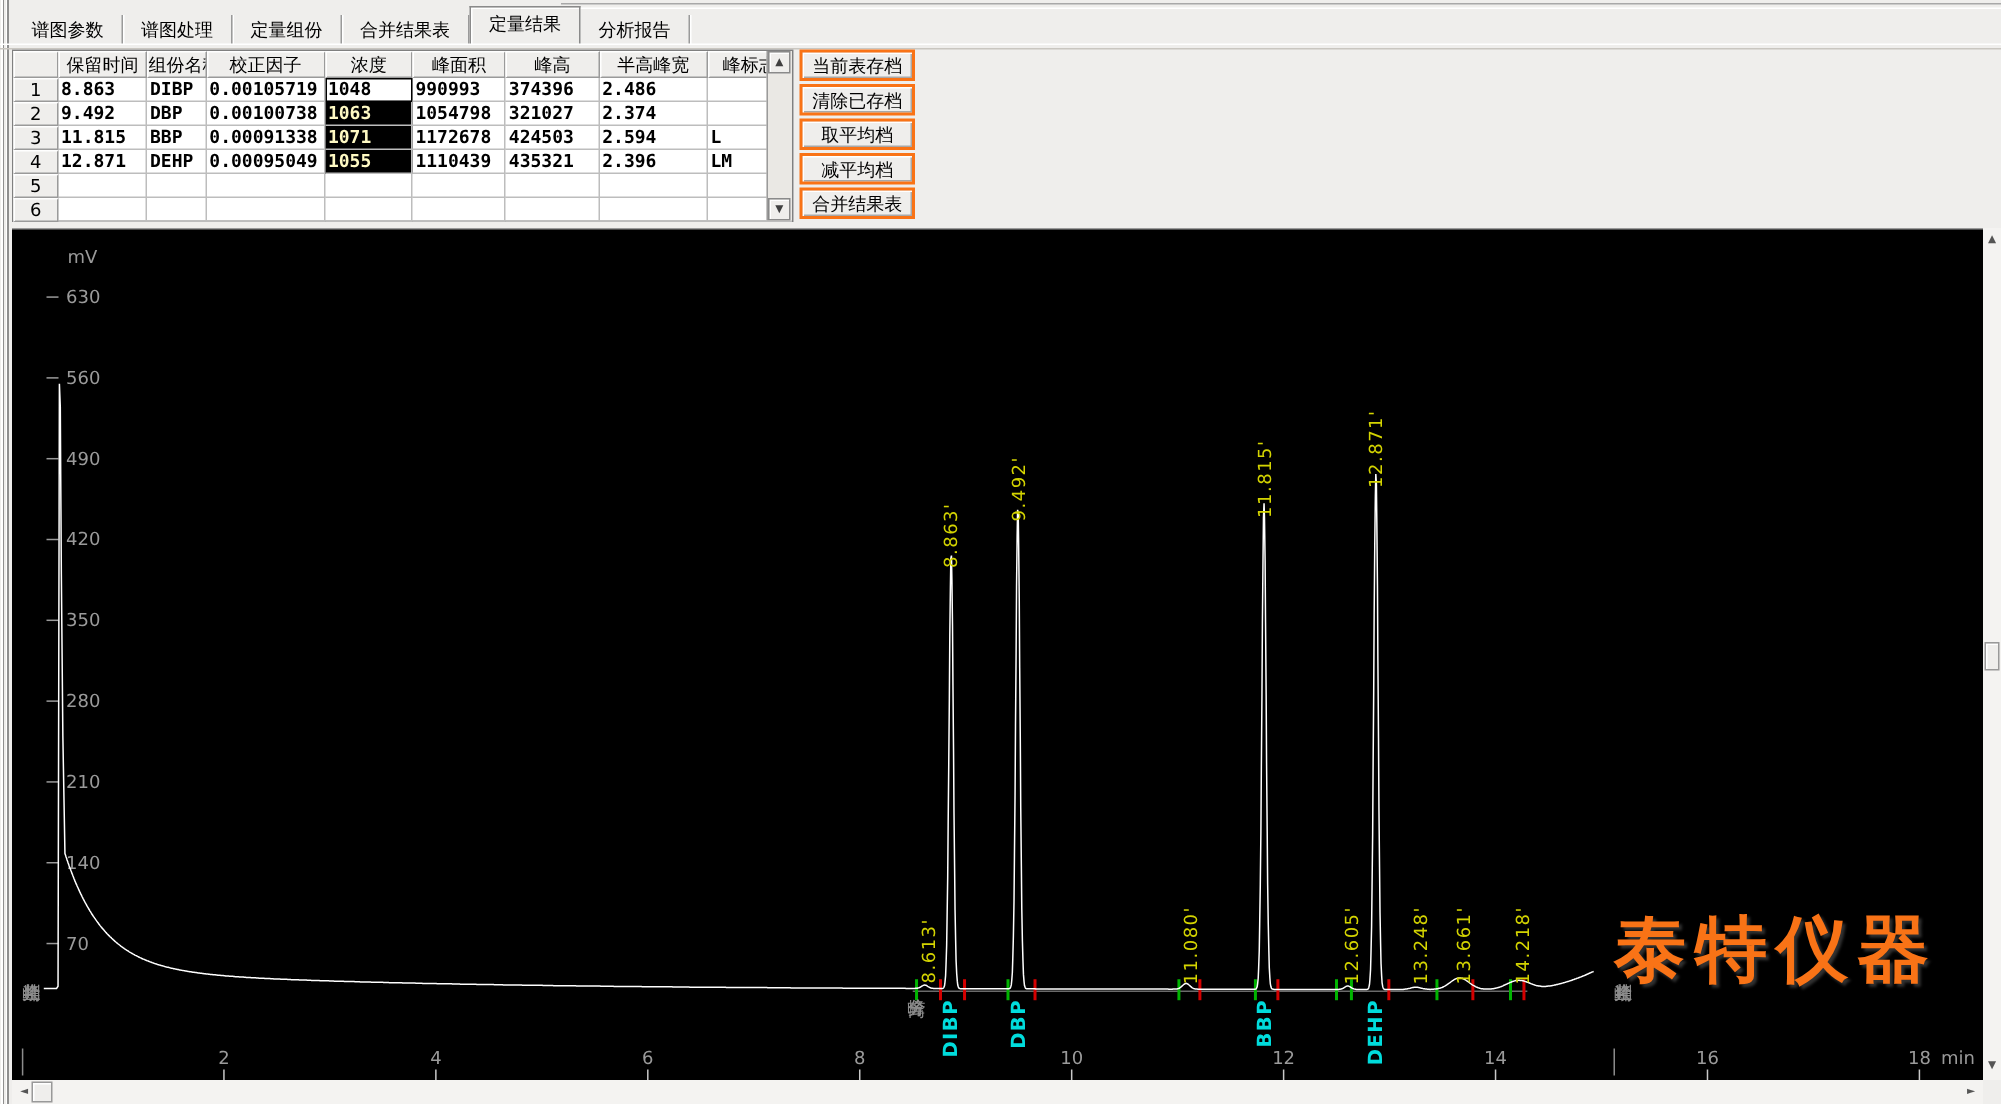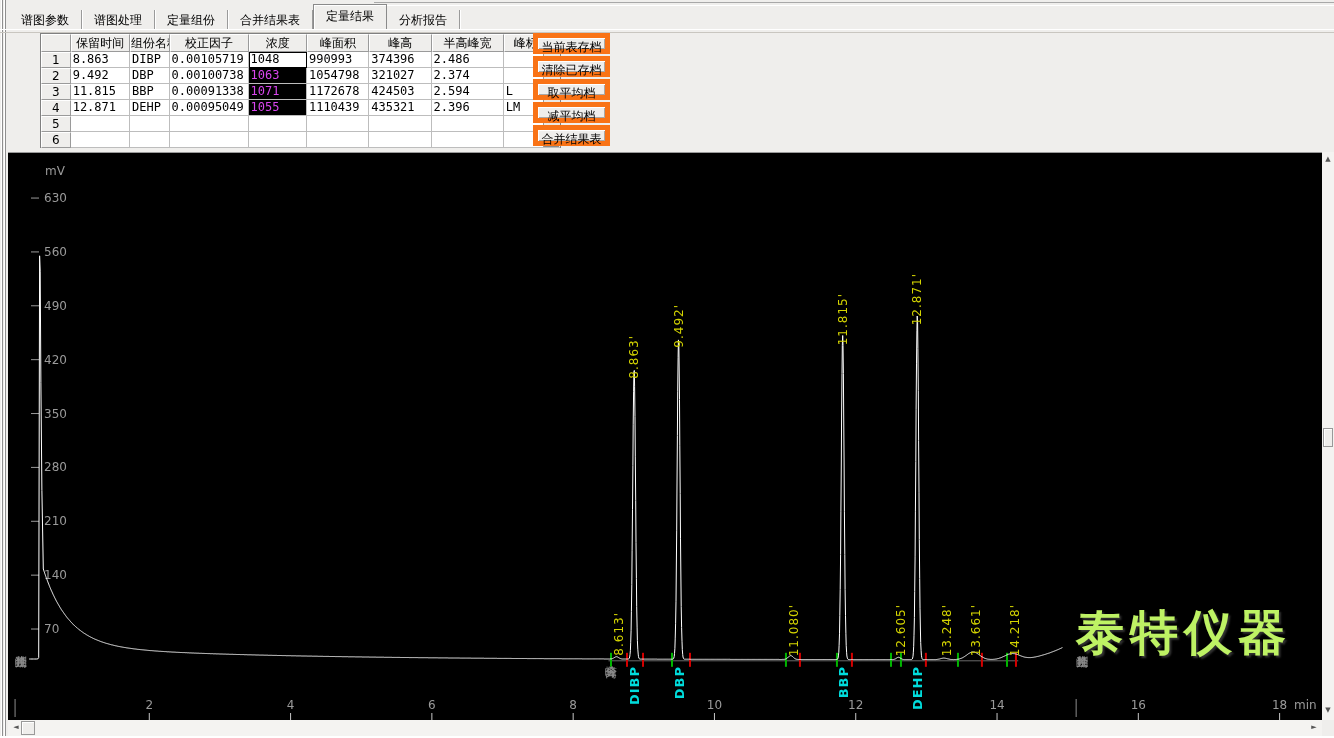--- a/index.html
+++ b/index.html
@@ -14,60 +14,60 @@
   
   .tabbar{position:absolute;left:9px;top:3px;height:27px;display:flex;align-items:flex-end;}
   .tab{height:20px;line-height:20px;padding:0 12px;cursor:default;
        border-right:1px solid #9a9a9a;box-shadow:1px 0 0 #ffffff;white-space:nowrap;}
   .tab.active{height:25px;line-height:23px;background:#efeeec;
        border:1px solid #8a8a8a;border-bottom:none;box-shadow:inset 1px 1px 0 #ffffff;}
   .tabline{position:absolute;left:0;top:29px;width:1334px;height:2px;
        border-top:1px solid #ffffff;border-bottom:1px solid #c9c6c0;}
   
   .grid{position:absolute;left:8px;top:33px;width:521px;height:115px;background:#ffffff;
-        border:1px solid #808080;box-sizing:border-box;margin-left:32px;}
+        border:1px solid #808080;box-sizing:border-box;}
   .ghead{display:flex;height:18px;}
   .hcell{box-sizing:border-box;background:#efeeec;text-align:center;line-height:16px;
          border-top:1px solid #ffffff;border-left:1px solid #ffffff;
          border-right:1px solid #9a9a9a;border-bottom:1px solid #9a9a9a;
          overflow:hidden;white-space:nowrap;}
   .trow{display:flex;height:16px;}
   .cell{box-sizing:border-box;border-right:1px solid #bdbdbd;border-bottom:1px solid #bdbdbd;
         padding-left:2px;overflow:hidden;white-space:nowrap;line-height:15px;
-        font-family:"DejaVu Sans Mono","Liberation Mono",monospace;font-size:12px;}
+        font-family:"DejaVu Sans Mono","Liberation Mono",monospace;font-size:12px;font-weight:bold;}
   .rowhdr{box-sizing:border-box;background:#efeeec;text-align:center;padding:0;
         border-top:1px solid #ffffff;border-left:1px solid #ffffff;
         border-right:1px solid #9a9a9a;border-bottom:1px solid #9a9a9a;
         font-family:"DejaVu Sans",sans-serif;line-height:15px;}
   .w0{width:30px}.w1{width:60px}.w2{width:40px}.w3{width:80px}.w4{width:59px}
   .w5{width:63px}.w6{width:63px}.w7{width:73px}.w8{width:57px}
-  .selcell{background:#000;color:#d946ef;}
+  .selcell{background:#000;color:#fef9c3;}
   .editcell{background:#fff;color:#000;outline:1px solid #000;outline-offset:-1px;}
   .gsb{position:absolute;right:0;top:0;width:16px;height:113px;background:#eae8e4;border-left:1px solid #9a9a9a;}
   .sbtn{position:absolute;left:0;width:15px;height:15px;background:#efeeec;border:1px solid #8a8a8a;
         box-shadow:inset 1px 1px 0 #ffffff;box-sizing:border-box;text-align:center;
         font-size:7px;line-height:13px;color:#404040;}
   
   .btncol{position:absolute;left:533px;top:33px;width:77px;}
   .btn{display:block;width:77px;height:21px;margin-bottom:2px;background:#efeeec;
-       border:5px solid #f97316;box-shadow:inset 1px 1px 0 #ffffff,inset -1px -1px 0 #a8a8a8;
+       border:2px solid #f97316;box-shadow:inset 1px 1px 0 #ffffff,inset -1px -1px 0 #a8a8a8;
        font:12px "DejaVu Sans",sans-serif;text-align:center;line-height:19px;
        box-sizing:border-box;padding:0;white-space:nowrap;}
   
   .plot{position:absolute;left:8px;top:152px;width:1314px;height:568px;background:#000;border-top:1px solid #9a9a9a;}
   .plot svg{position:absolute;left:0;top:0;}
   #plot-labels{position:absolute;left:0;top:0;width:1314px;height:568px;pointer-events:none;}
   svg text{font-family:"DejaVu Sans","Liberation Sans",sans-serif;}
   .vlabel{position:absolute;writing-mode:vertical-rl;transform:rotate(180deg);
           white-space:nowrap;font:12px "DejaVu Sans",sans-serif;letter-spacing:1px;}
   .vlabel.rt{color:#d4d400;}
   .vlabel.comp{color:#00dcdc;font-weight:bold;font-size:13px;}
   .vlabel.cjk{transform:none;color:#8c8c8c;letter-spacing:0;}
   .watermark{position:absolute;left:1068px;top:448px;font-size:48px;font-weight:bold;letter-spacing:6px;
-       color:#bef264;text-shadow:2px 2px 2px #323232,-1px -1px 1px #000;white-space:nowrap;}
+       color:#f97316;text-shadow:2px 2px 2px #323232,-1px -1px 1px #000;white-space:nowrap;}
   
   .vsb{position:absolute;left:1322px;top:152px;width:12px;height:568px;background:#f4f3f1;}
   .vsb .arr{position:absolute;left:0;width:12px;height:13px;font-size:7px;line-height:12px;text-align:center;color:#555;}
   .vsb-thumb{position:absolute;left:1px;top:276px;width:10px;height:19px;background:#efeeec;
        border:1px solid #999;box-shadow:inset 1px 1px 0 #ffffff;box-sizing:border-box;}
   .hsb{position:absolute;left:8px;top:720px;width:1314px;height:16px;background:#f4f3f1;}
   .hsb .arr{position:absolute;top:1px;width:14px;height:14px;font-size:7px;line-height:13px;text-align:center;color:#555;}
   .hsb-thumb{position:absolute;left:13px;top:1px;width:14px;height:14px;background:#efeeec;
        border:1px solid #999;box-shadow:inset 1px 1px 0 #ffffff;box-sizing:border-box;}
   .corner{position:absolute;left:1322px;top:720px;width:12px;height:16px;background:#efeeec;}

